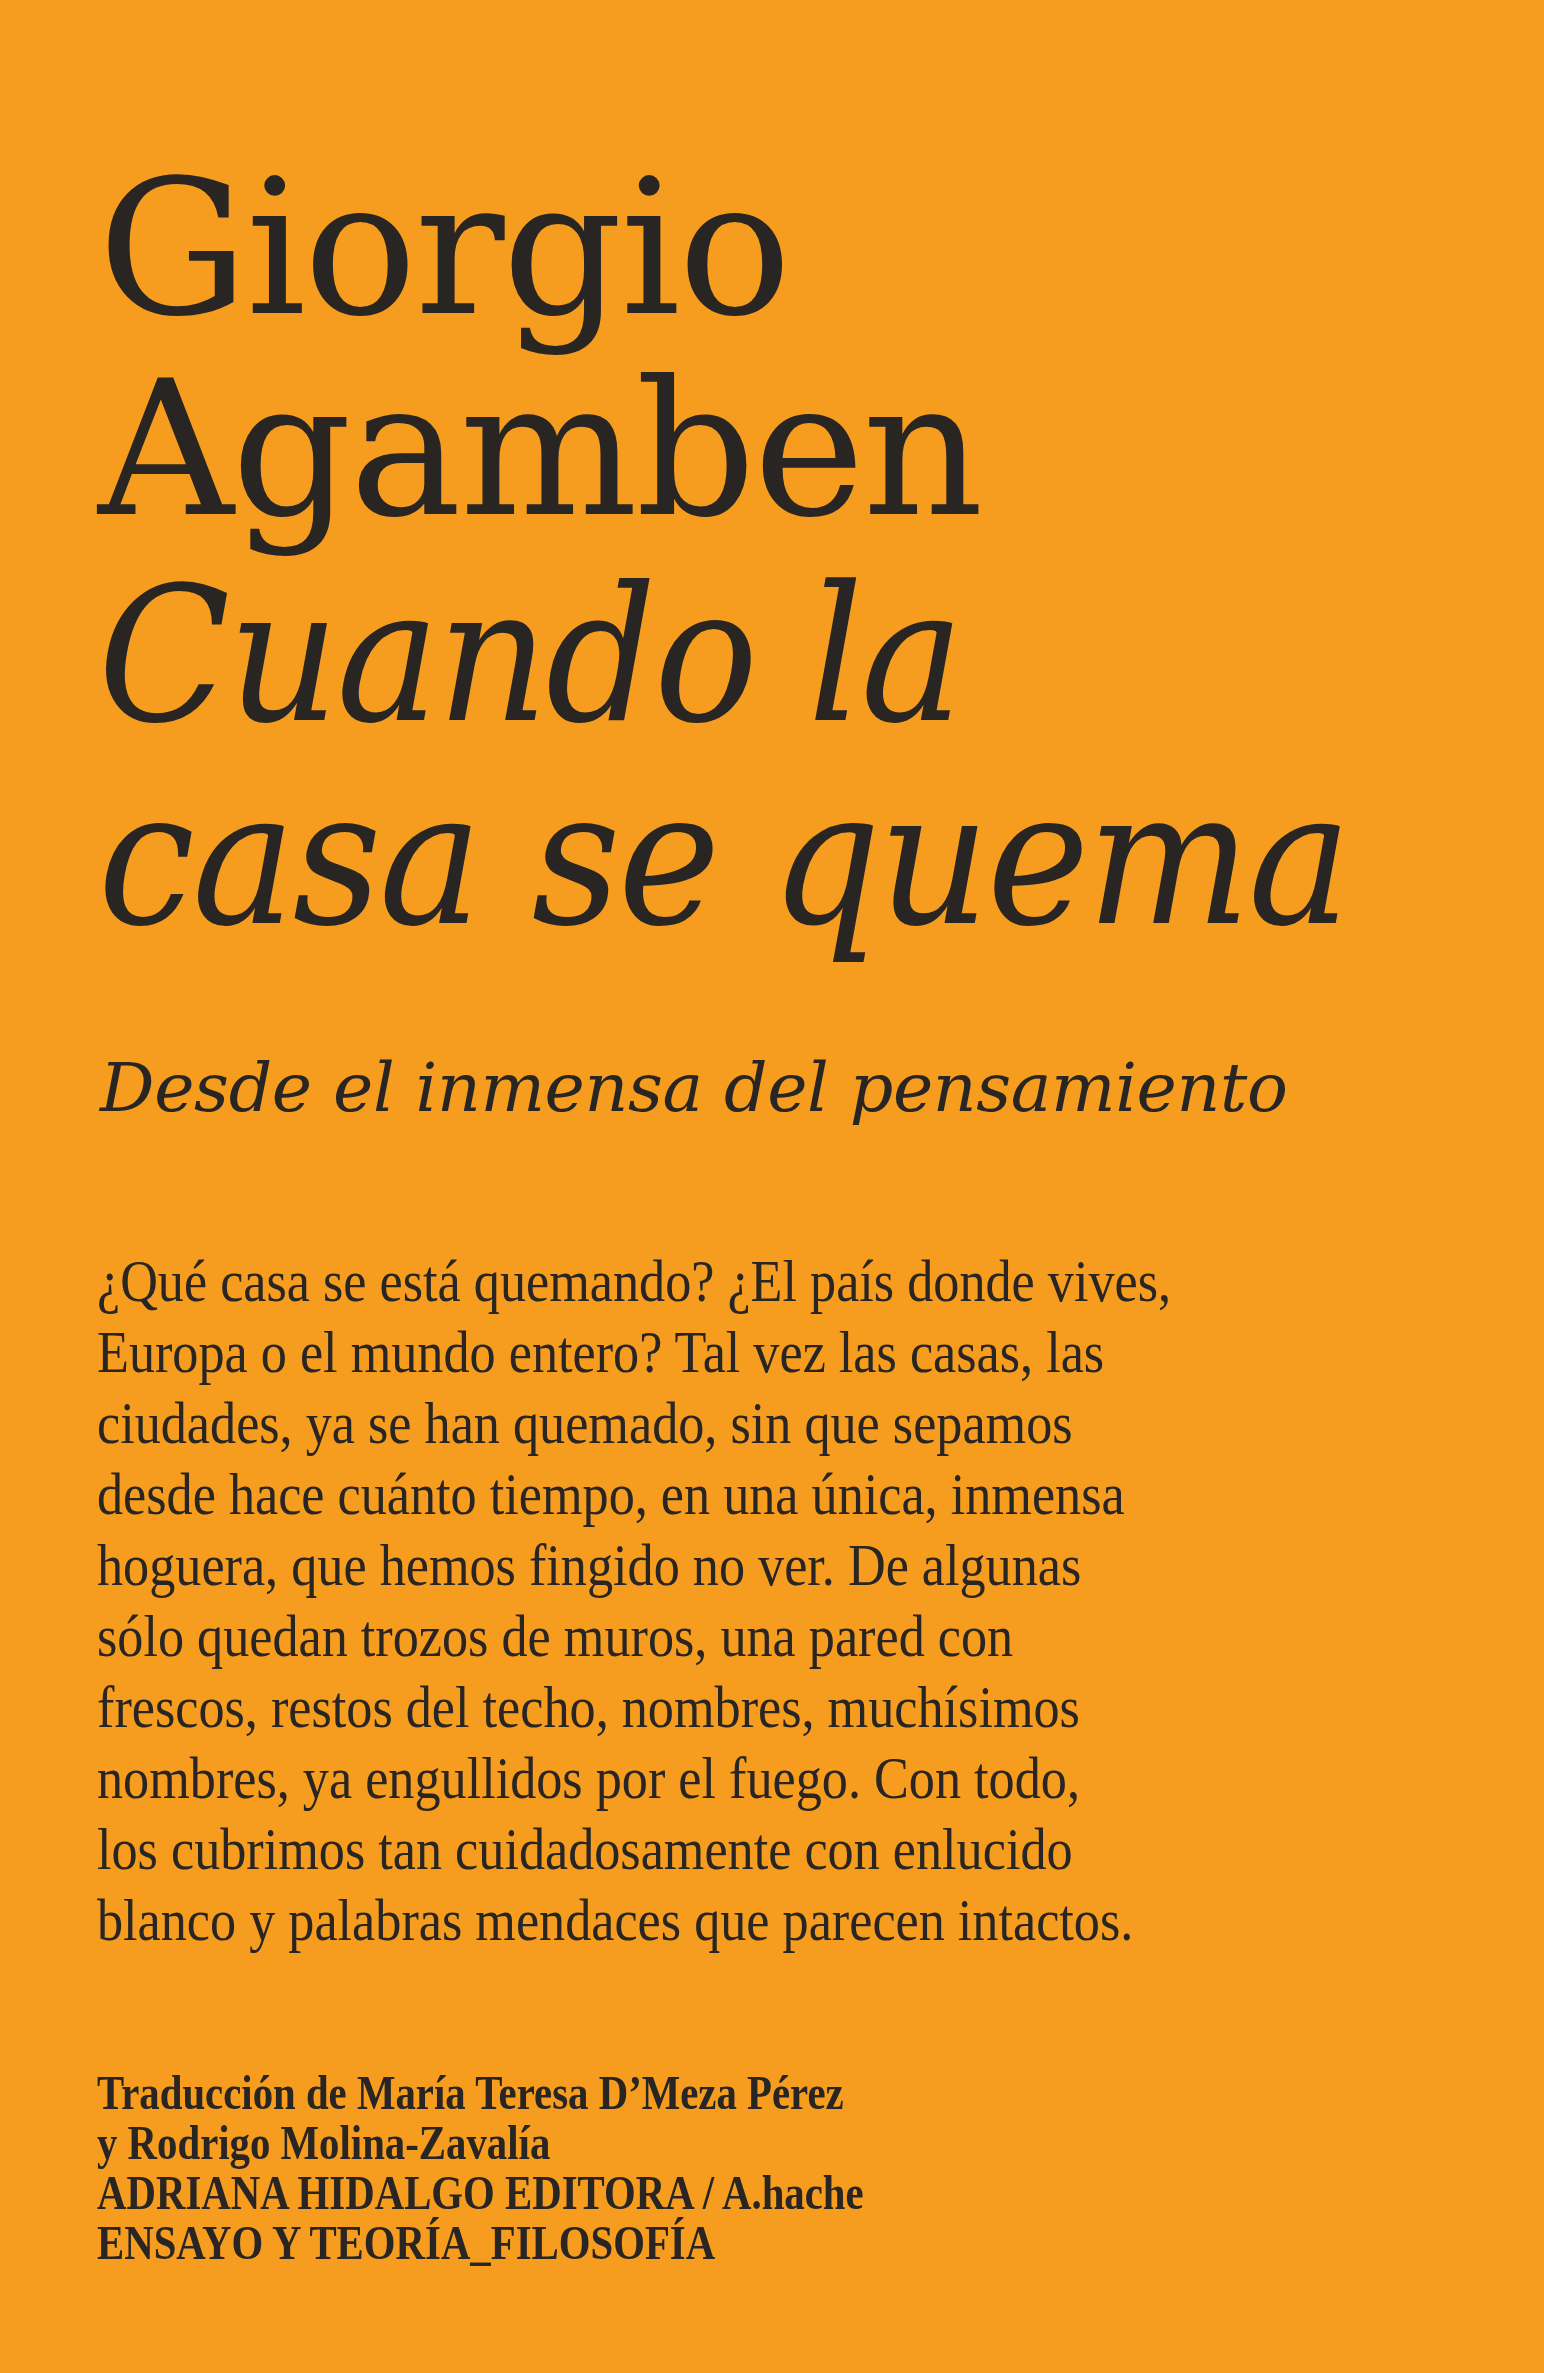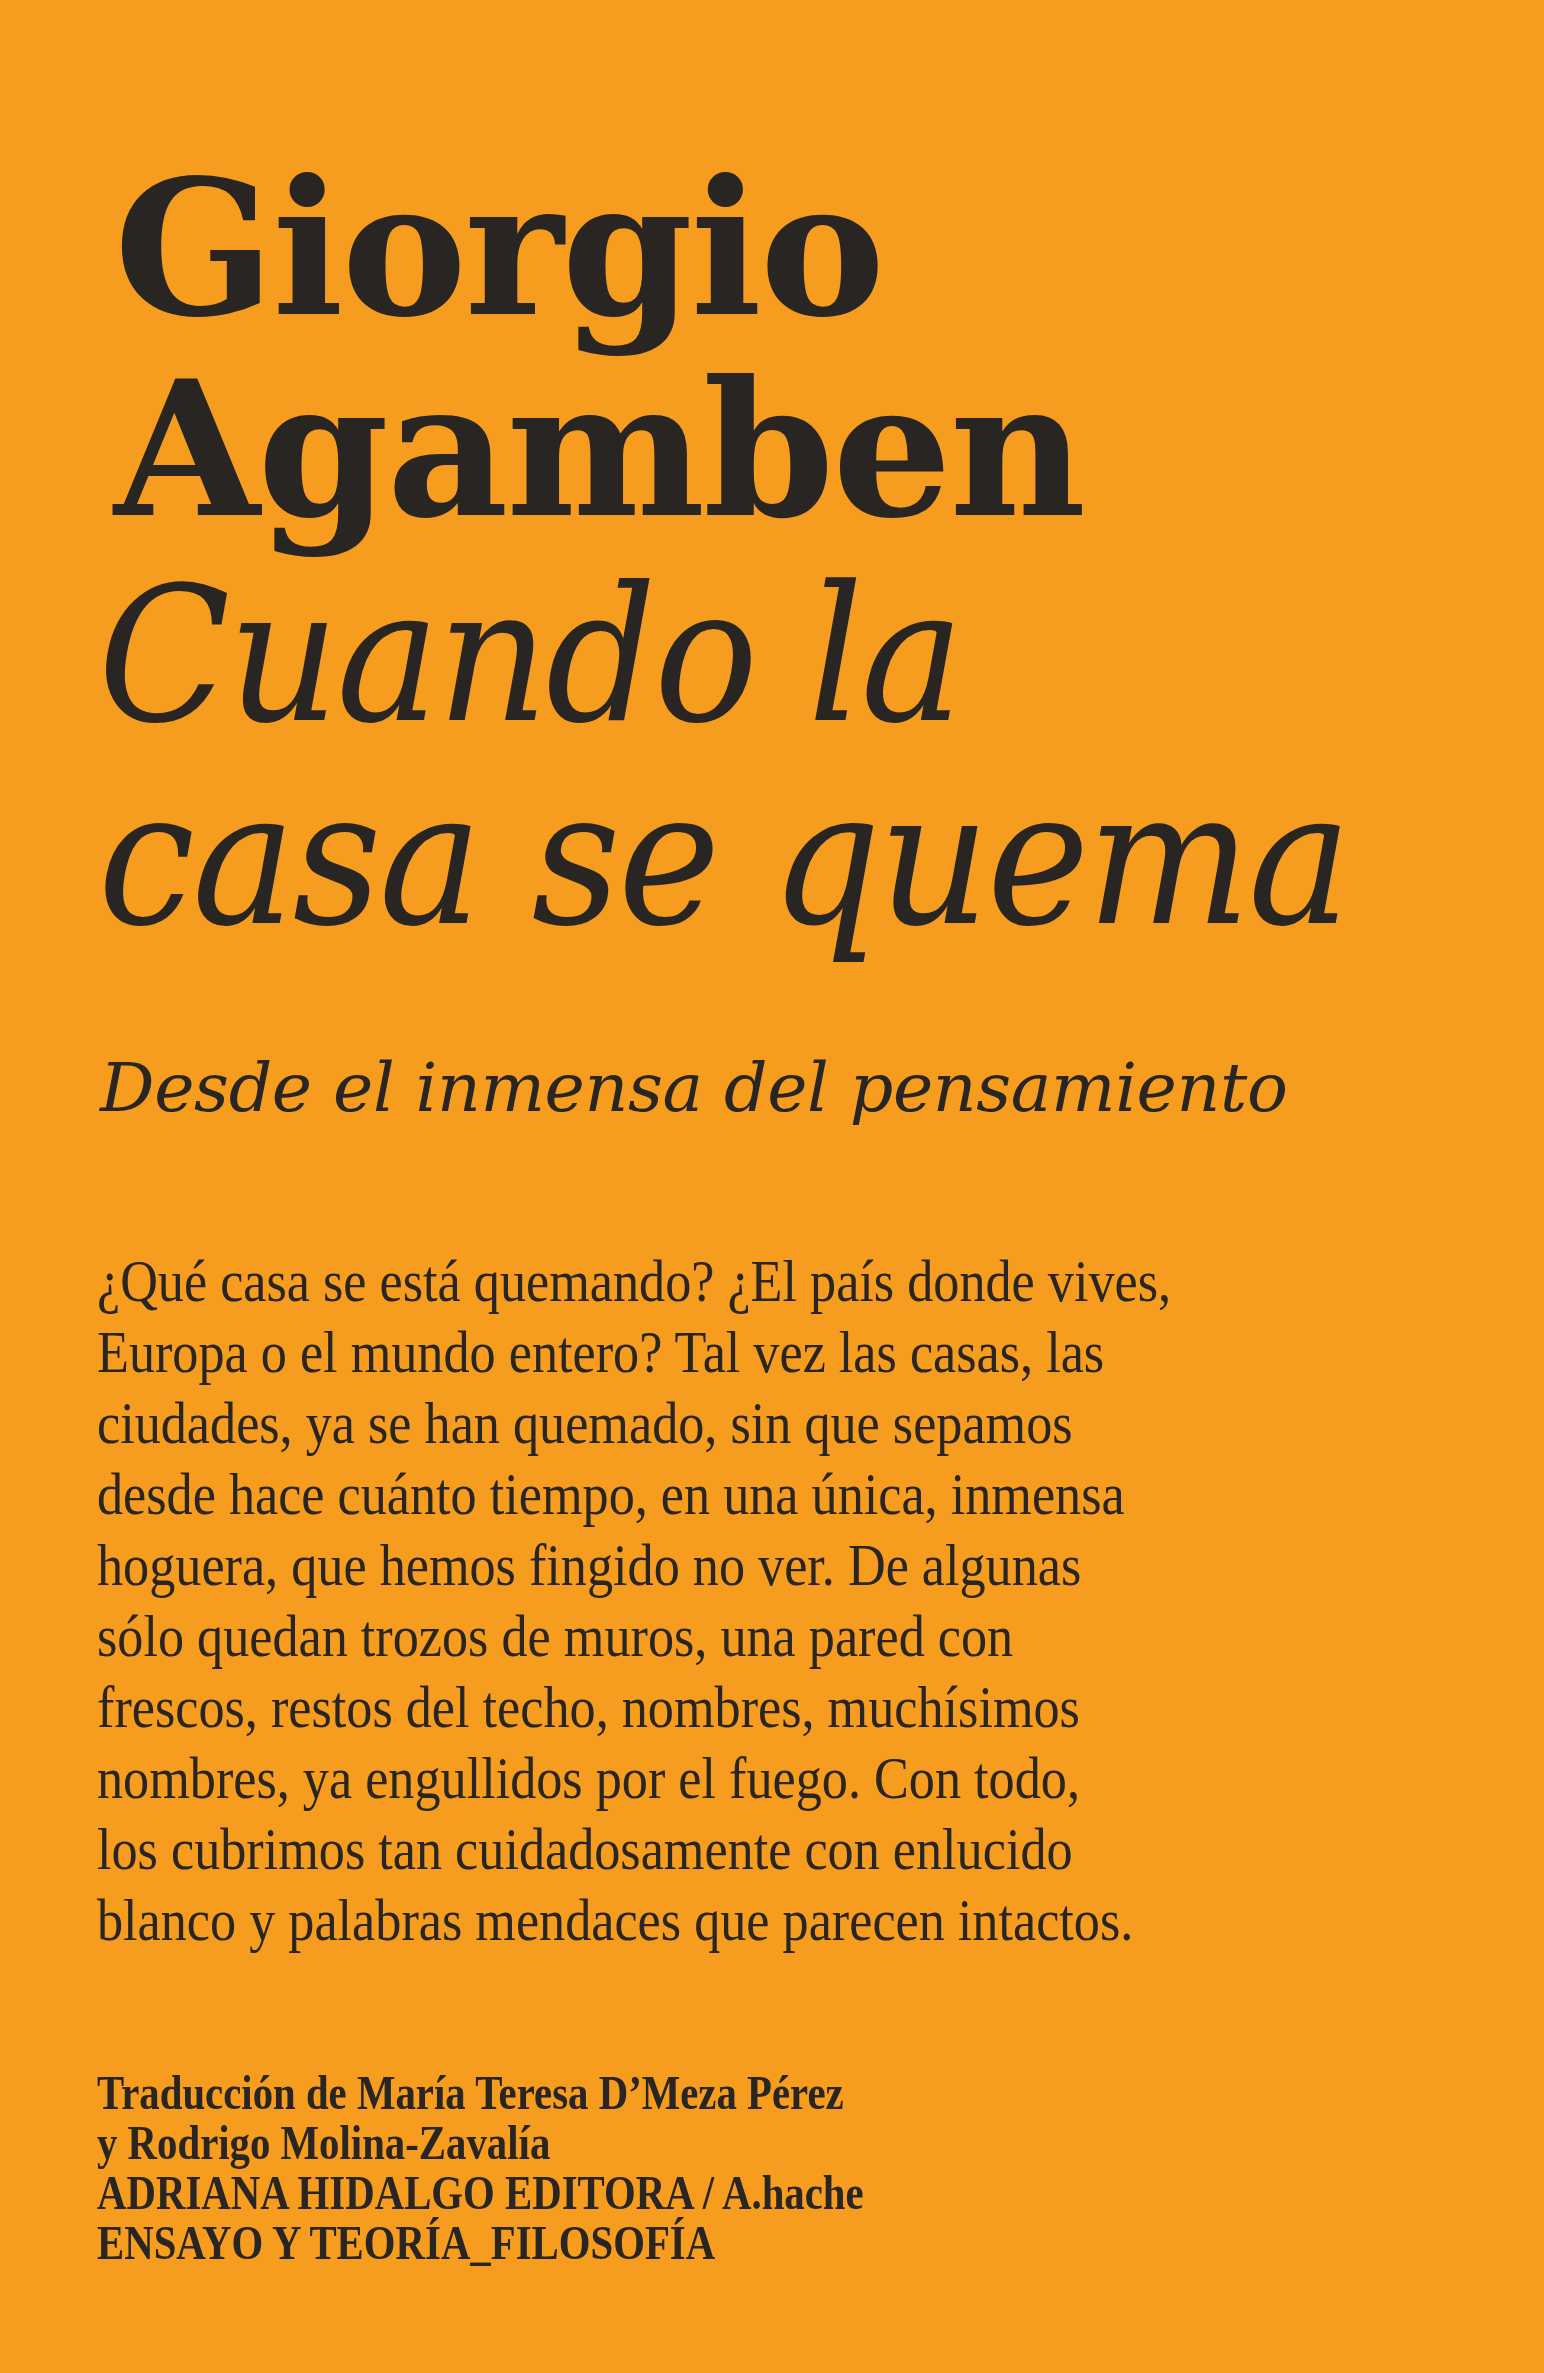--- a/index.html
+++ b/index.html
@@ -11,25 +11,25 @@
     position: relative;
     width: 1545px;
     height: 2373px;
     background: var(--bg, #F69C1F);
     color: var(--ink, #282522);
     overflow: hidden;
     font-family: "DejaVu Serif", "Liberation Serif", serif;
   }
   .author-block {
     position: absolute;
-    left: 114px;
+    left: 98px;
     top: 147px;
     font-size: 188px;
     line-height: 201px;
-    font-weight: 700;
+    font-weight: 400;
     letter-spacing: -0.012em;
     white-space: nowrap;
   }
   .title-block {
     position: absolute;
     left: 98px;
     top: 553px;
     font-size: 188px;
     line-height: 203px;
     font-style: italic;

